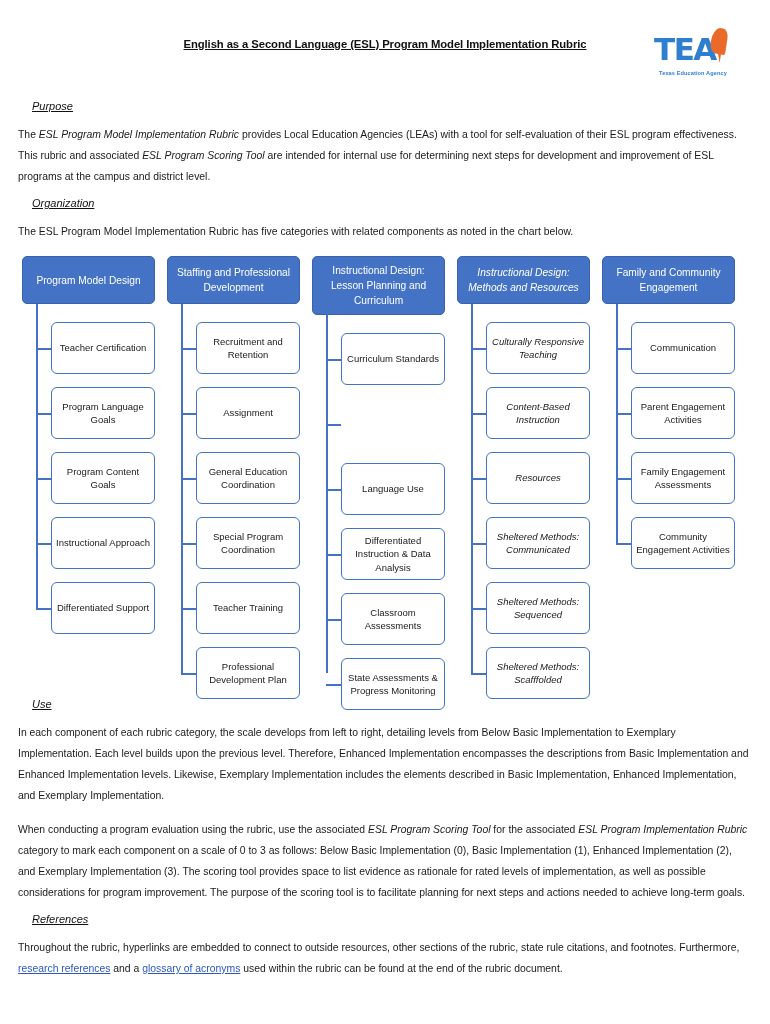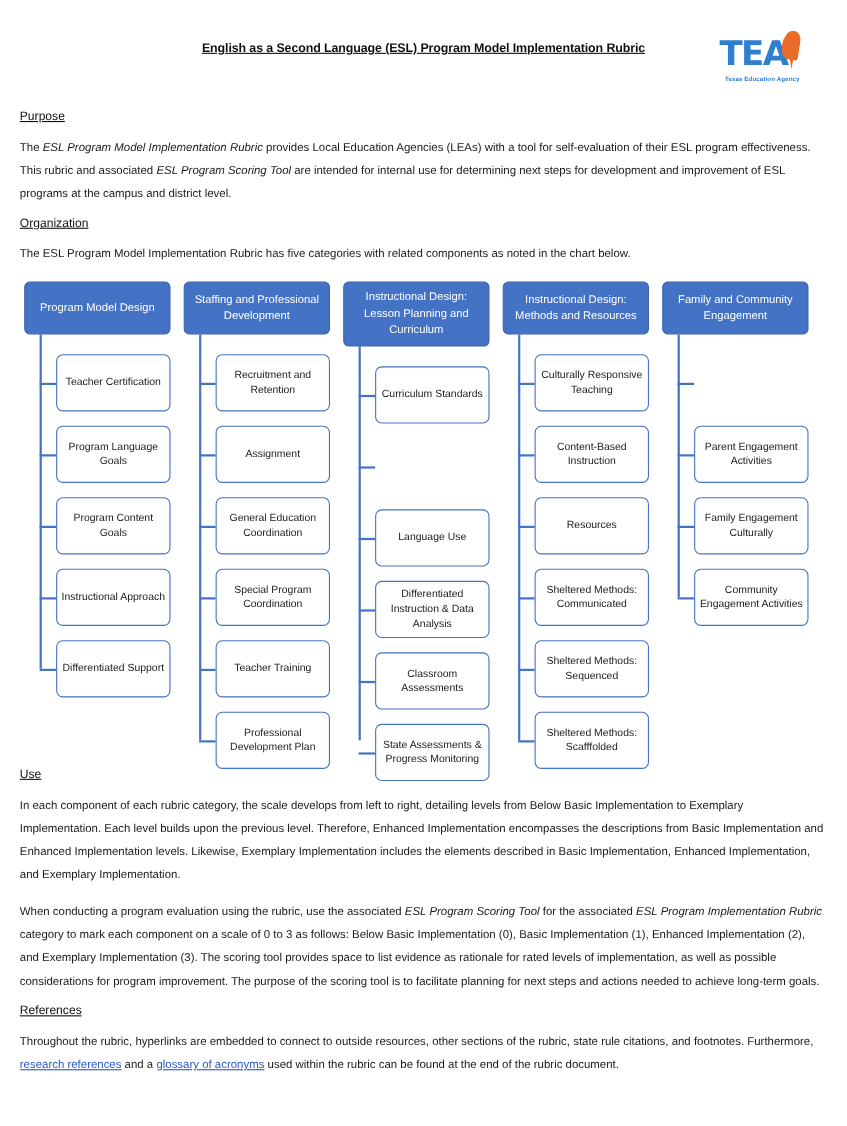--- a/index.html
+++ b/index.html
@@ -79,22 +79,23 @@
     font-size: 5.6px;
     font-weight: bold;
     color: #2f7fd1;
     letter-spacing: 0.1px;
   }
 
   
   .sec-head {
     font-size: 11px;
     text-decoration: underline;
-    margin: 10px 0 10px 0;
+    margin: 10px 0 10px 14px;
     color: #111;
+    font-style: italic;
   }
   p.body {
     font-size: 10.4px;
     line-height: 21px;
     margin: 12px 0 0 0;
     color: #1a1a1a;
     text-align: left;
   }
   p.body + p.body { margin-top: 13px; }
   .it { font-style: italic; }
@@ -266,21 +267,21 @@
           <div class="item-wrap">
             <div class="stub"></div>
             <div class="item">Classroom Assessments</div>
           </div>
           <div class="item-wrap">
             <div class="stub"></div>
             <div class="item">State Assessments &amp; Progress Monitoring</div>
           </div>
         </div>
       </div>
-      <div class="col" style="left: 439px;">
+      <div class="col" style="left: 439px; font-style: italic;">
         <div class="col-head">Instructional Design: Methods and Resources</div>
         <div class="trunk" style="height: 369px;"></div>
         <div class="items">
           <div class="item-wrap">
             <div class="stub"></div>
             <div class="item">Culturally Responsive Teaching</div>
           </div>
           <div class="item-wrap">
             <div class="stub"></div>
             <div class="item">Content-Based Instruction</div>
@@ -302,28 +303,29 @@
             <div class="item">Sheltered Methods: Scafffolded</div>
           </div>
         </div>
       </div>
       <div class="col" style="left: 584px;">
         <div class="col-head">Family and Community Engagement</div>
         <div class="trunk" style="height: 239px;"></div>
         <div class="items">
           <div class="item-wrap">
             <div class="stub"></div>
+            <div class="item">Communication</div>
           </div>
           <div class="item-wrap">
             <div class="stub"></div>
             <div class="item">Parent Engagement Activities</div>
           </div>
           <div class="item-wrap">
             <div class="stub"></div>
-            <div class="item">Family Engagement Culturally</div>
+            <div class="item">Family Engagement Assessments</div>
           </div>
           <div class="item-wrap">
             <div class="stub"></div>
             <div class="item">Community Engagement Activities</div>
           </div>
         </div>
       </div>
     </div>
 
   <div class="sec-head">Use</div>

